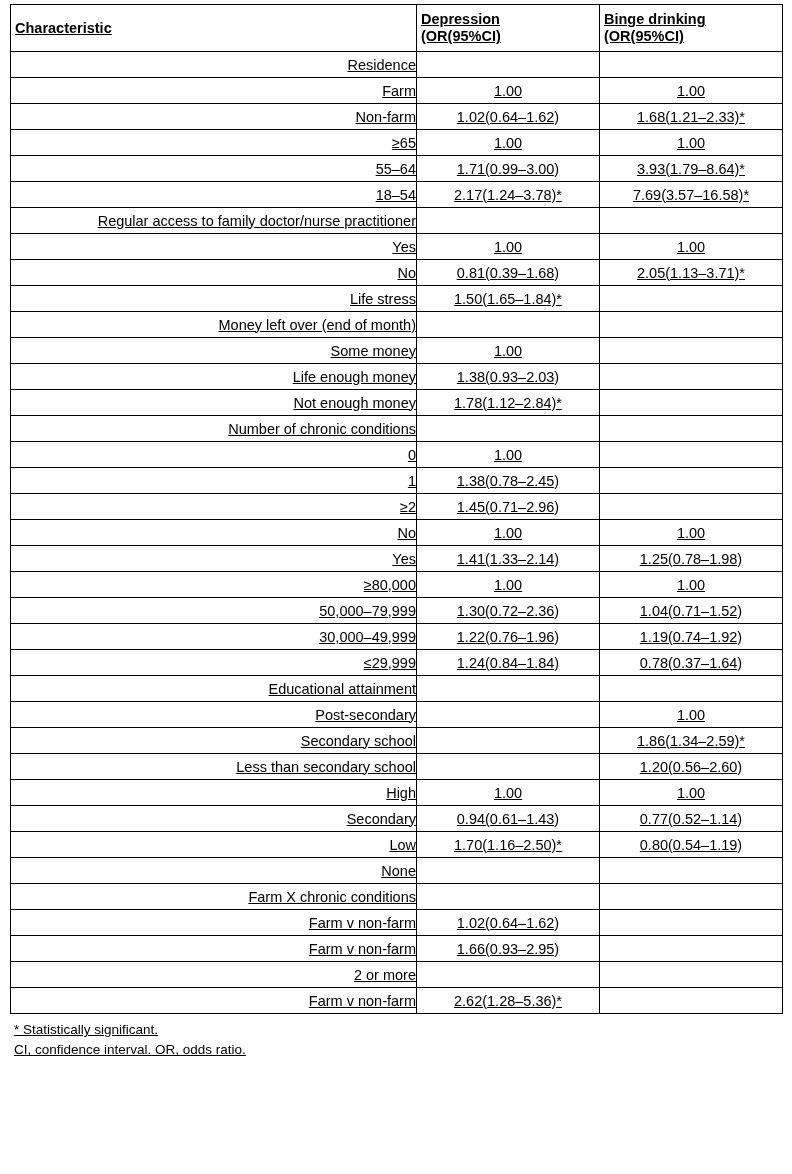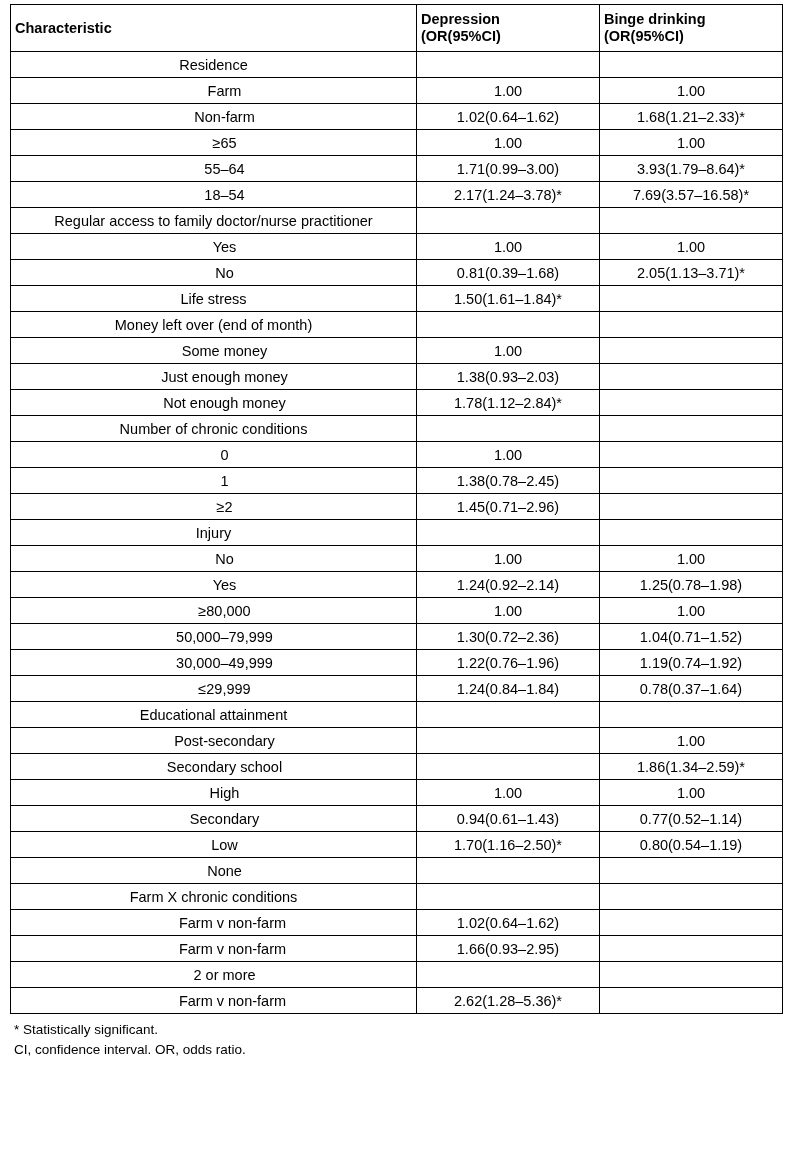--- a/index.html
+++ b/index.html
@@ -13,20 +13,21 @@
     font-family: "Liberation Sans", sans-serif;
     color: #000000;
     overflow: hidden;
   }
   .page {
     width: 792px;
     height: 1174px;
     position: relative;
     box-sizing: border-box;
     padding: 4px 10px 0 10px;
+    text-decoration: underline;
   }
   table.stats {
     border-collapse: collapse;
     width: 772px;
     table-layout: fixed;
     font-size: 14.5px;
   }
   table.stats col.c-char { width: 406px; }
   table.stats col.c-dep  { width: 183px; }
   table.stats col.c-bin  { width: 183px; }
@@ -44,21 +45,21 @@
     height: 40px;
   }
   th.hdr-char {
     text-align: left;
     padding-left: 6px;
   }
   th.hdr-num {
     text-align: left;
   }
   td.label {
-    text-align: center;
+    text-align: right;
     padding-left: 6px;
     white-space: nowrap;
   }
   td.label.ind1 { padding-left: 22px; }
   td.label.ind2 { padding-left: 38px; }
   td.val {
     text-align: center;
     white-space: nowrap;
   }
   .footnotes {
@@ -136,35 +137,35 @@
           <td class="val">1.00</td>
           <td class="val">1.00</td>
         </tr>
         <tr>
           <td class="label ind1">No</td>
           <td class="val">0.81(0.39–1.68)</td>
           <td class="val">2.05(1.13–3.71)*</td>
         </tr>
         <tr>
           <td class="label">Life stress</td>
-          <td class="val">1.50(1.61–1.84)*</td>
+          <td class="val">1.50(1.65–1.84)*</td>
           <td class="val"></td>
         </tr>
         <tr>
           <td class="label">Money left over (end of month)</td>
           <td class="val"></td>
           <td class="val"></td>
         </tr>
         <tr>
           <td class="label ind1">Some money</td>
           <td class="val">1.00</td>
           <td class="val"></td>
         </tr>
         <tr>
-          <td class="label ind1">Just enough money</td>
+          <td class="label ind1">Life enough money</td>
           <td class="val">1.38(0.93–2.03)</td>
           <td class="val"></td>
         </tr>
         <tr>
           <td class="label ind1">Not enough money</td>
           <td class="val">1.78(1.12–2.84)*</td>
           <td class="val"></td>
         </tr>
         <tr>
           <td class="label">Number of chronic conditions</td>
@@ -180,32 +181,27 @@
           <td class="label ind1">1</td>
           <td class="val">1.38(0.78–2.45)</td>
           <td class="val"></td>
         </tr>
         <tr>
           <td class="label ind1">≥2</td>
           <td class="val">1.45(0.71–2.96)</td>
           <td class="val"></td>
         </tr>
         <tr>
-          <td class="label">Injury</td>
-          <td class="val"></td>
-          <td class="val"></td>
-        </tr>
-        <tr>
           <td class="label ind1">No</td>
           <td class="val">1.00</td>
           <td class="val">1.00</td>
         </tr>
         <tr>
           <td class="label ind1">Yes</td>
-          <td class="val">1.24(0.92–2.14)</td>
+          <td class="val">1.41(1.33–2.14)</td>
           <td class="val">1.25(0.78–1.98)</td>
         </tr>
         <tr>
           <td class="label ind1">≥80,000</td>
           <td class="val">1.00</td>
           <td class="val">1.00</td>
         </tr>
         <tr>
           <td class="label ind1">50,000–79,999</td>
           <td class="val">1.30(0.72–2.36)</td>
@@ -228,20 +224,25 @@
         </tr>
         <tr>
           <td class="label ind1">Post-secondary</td>
           <td class="val"></td>
           <td class="val">1.00</td>
         </tr>
         <tr>
           <td class="label ind1">Secondary school</td>
           <td class="val"></td>
           <td class="val">1.86(1.34–2.59)*</td>
+        </tr>
+        <tr>
+          <td class="label ind1">Less than secondary school</td>
+          <td class="val"></td>
+          <td class="val">1.20(0.56–2.60)</td>
         </tr>
         <tr>
           <td class="label ind1">High</td>
           <td class="val">1.00</td>
           <td class="val">1.00</td>
         </tr>
         <tr>
           <td class="label ind1">Secondary</td>
           <td class="val">0.94(0.61–1.43)</td>
           <td class="val">0.77(0.52–1.14)</td>

